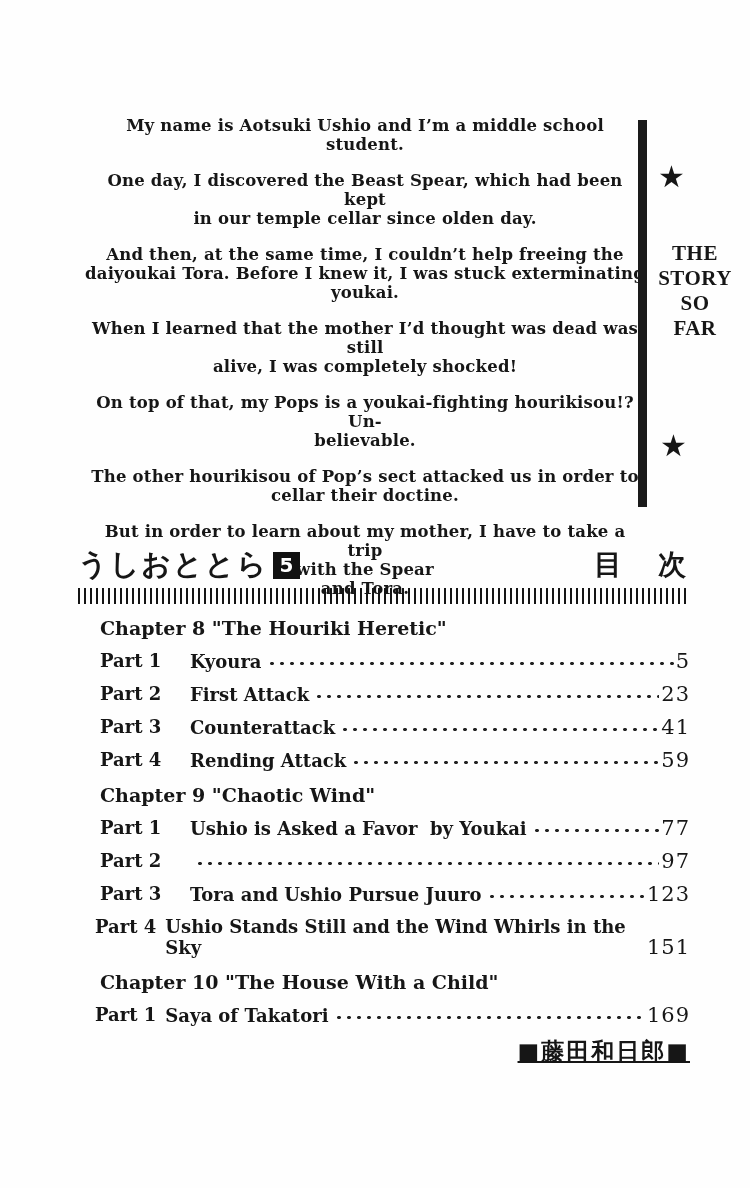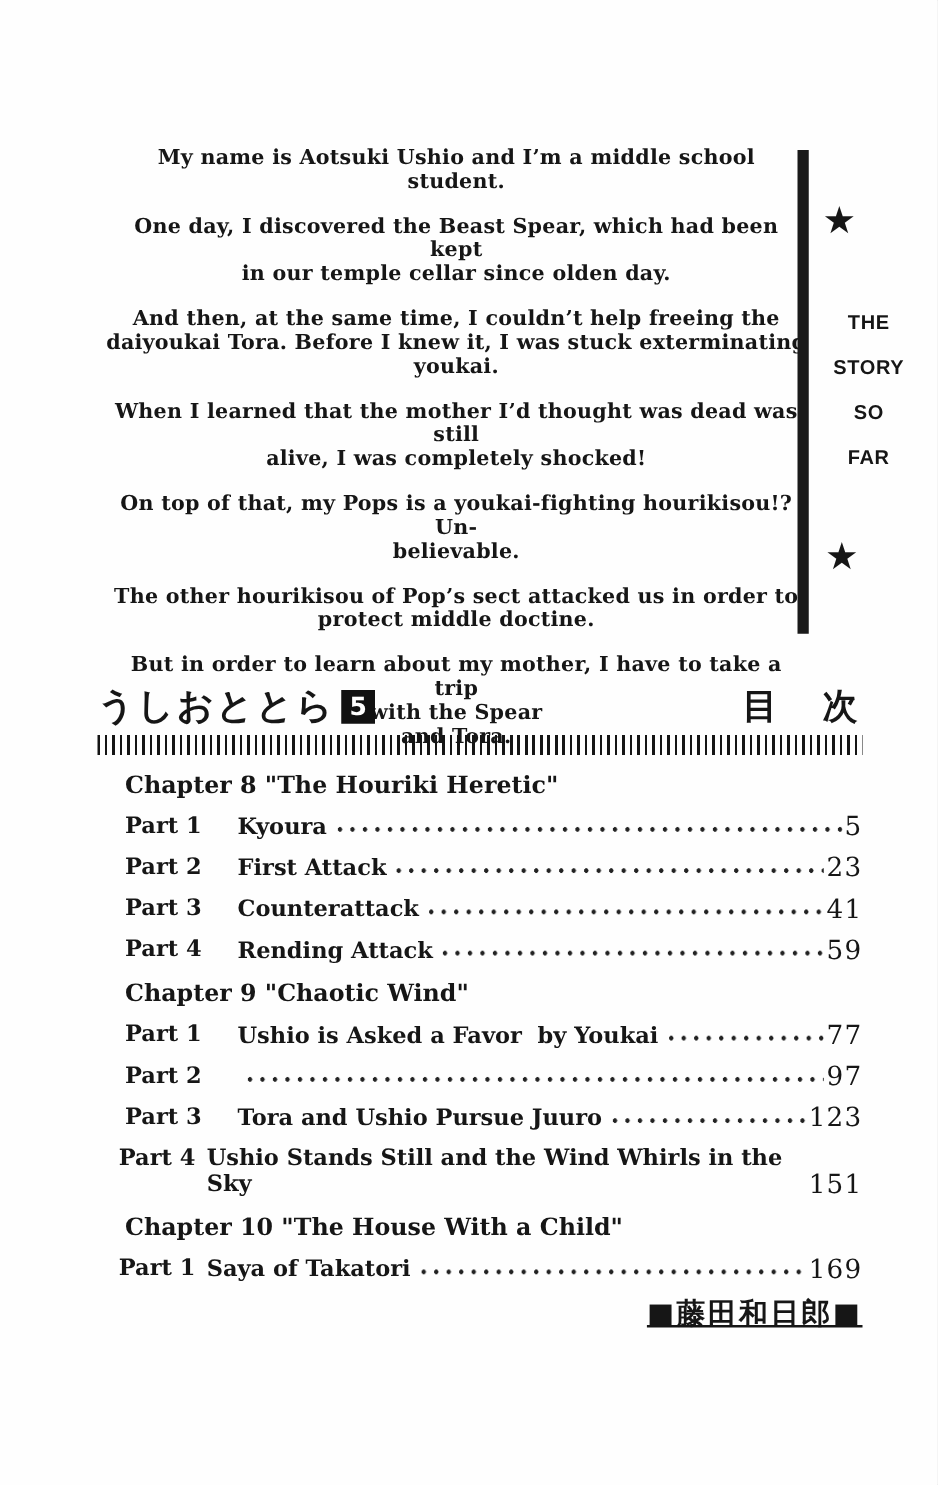--- a/index.html
+++ b/index.html
@@ -10,22 +10,22 @@
   .story{position:absolute;left:85px;top:116px;width:560px;text-align:center;
          font-family:"DejaVu Serif",serif;font-weight:bold;font-size:16.5px;
          line-height:19px;letter-spacing:.2px;}
   .story p{margin:0 0 17px;white-space:pre-line;}
 
   .side-bar{position:absolute;left:638px;top:120px;width:9px;height:387px;background:#1a1a1a;}
   .star{position:absolute;font-family:"DejaVu Sans",sans-serif;font-size:30px;line-height:1;}
   .star-top{left:658px;top:162px;}
   .star-bottom{left:660px;top:431px;}
   .sofar{position:absolute;left:640px;top:241px;width:110px;text-align:center;
-         font-family:Liberation Sans, sans-serif;font-weight:bold;font-size:16px;
-         line-height:36px;white-space:pre-line;letter-spacing:.5px;}
+         font-family:Liberation Serif, serif;font-weight:bold;font-size:21px;
+         line-height:25px;white-space:pre-line;letter-spacing:.5px;}
 
   
   .toc{position:absolute;left:78px;top:548px;width:612px;}
   .toc-head{display:flex;align-items:center;height:34px;}
   .series-title{font-family:"DejaVu Sans",sans-serif;font-weight:600;font-size:29px;letter-spacing:2px;}
   .vol-badge{display:inline-flex;width:27px;height:27px;background:#111;color:#fff;
              align-items:center;justify-content:center;margin-left:5px;
              font:bold 20px/1 "DejaVu Sans",sans-serif;}
   .head-right{margin-left:auto;font-family:"DejaVu Sans",sans-serif;font-weight:700;
               font-size:28px;letter-spacing:4px;}
@@ -58,21 +58,21 @@
     <p>One day, I discovered the Beast Spear, which had been kept
 in our temple cellar since olden day.</p>
     <p>And then, at the same time, I couldn’t help freeing the
 daiyoukai Tora. Before I knew it, I was stuck exterminating
 youkai.</p>
     <p>When I learned that the mother I’d thought was dead was still
 alive, I was completely shocked!</p>
     <p>On top of that, my Pops is a youkai-fighting hourikisou!? Un-
 believable.</p>
     <p>The other hourikisou of Pop’s sect attacked us in order to
-protect middle doctine.</p>
+cellar their doctine.</p>
     <p>But in order to learn about my mother, I have to take a trip
 with the Spear
 and Tora.</p>
   </div>
 
   <div class="side-bar"></div>
   <div class="star star-top">★</div>
   <div class="sofar">THE
 STORY
 SO

